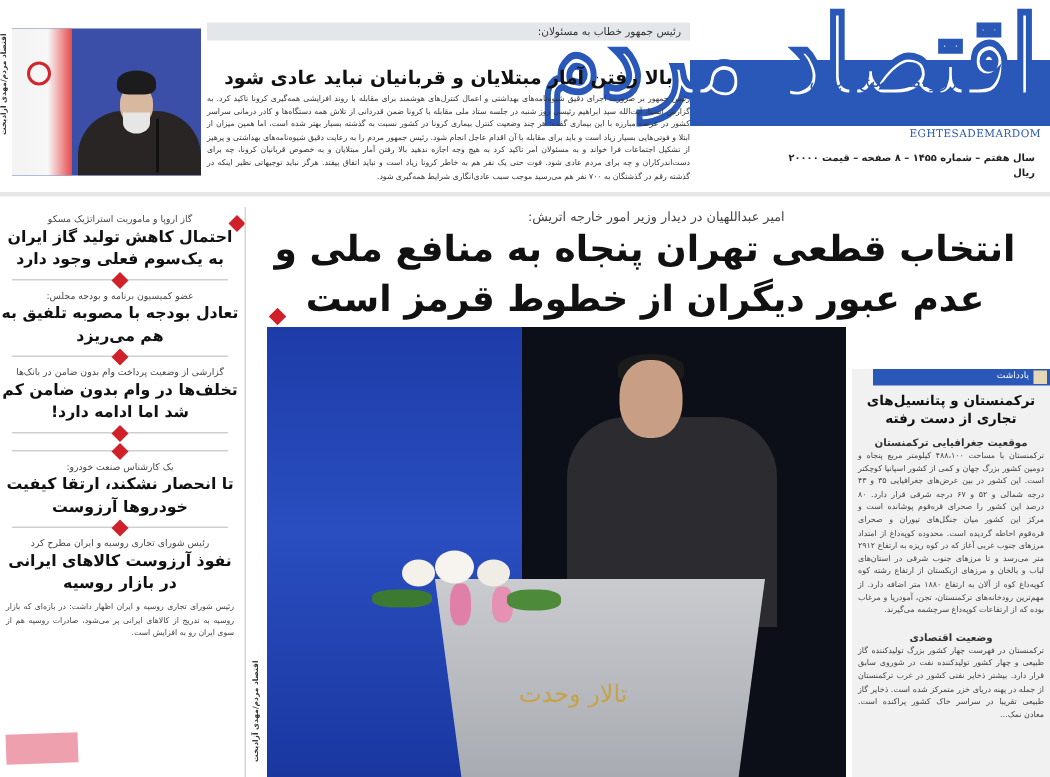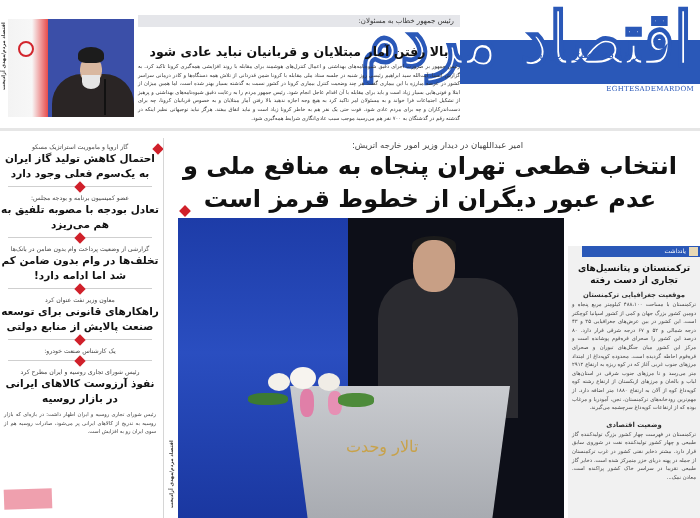--- a/index.html
+++ b/index.html
@@ -49,21 +49,21 @@
   .brief-sep { position: relative; height: 12px; }
   .brief-sep::before { content: ""; position: absolute; left: 8px; right: 8px; top: 5px; height: 1px; background: #cfcfcf; }
   .brief-sep .page-marker { position: absolute; left: 76px; top: 2px; }
   .brief .body { font-size: 5.2px; line-height: 8.5px; color: #444; text-align: justify; padding: 0 4px; margin-top: 4px; }
   .stamp { position: absolute; left: 4px; top: 489px; width: 48px; height: 20px; background: rgba(232,120,140,0.7); transform: rotate(-2deg); }
 
   
   .event-photo { position: absolute; left: 178px; top: 218px; width: 386px; height: 300px; background: #0d0f18; overflow: hidden; }
   .event-photo .blue-bg { position: absolute; left: 0; top: 0; width: 170px; height: 300px; background: linear-gradient(180deg, #1d3ca8 0%, #2a4ec0 45%, #1a37a0 100%); }
   .event-photo .podium { position: absolute; left: 112px; top: 168px; width: 220px; height: 132px; background: linear-gradient(180deg, #c9cbcf 0%, #a8abb1 100%); clip-path: polygon(0 0, 100% 0, 92% 100%, 8% 100%); }
-  .event-photo .podium-text { position: absolute; left: 168px; top: 219px; font-family: "DejaVu Serif", serif; font-size: 16px; color: #c8a24a; }
+  .event-photo .podium-text { position: absolute; left: 168px; top: 235px; font-family: "DejaVu Serif", serif; font-size: 16px; color: #c8a24a; }
   .event-photo .speaker-body { position: absolute; left: 200px; top: 60px; width: 140px; height: 140px; background: #2b2b30; border-radius: 40px 40px 0 0; }
   .event-photo .speaker-head { position: absolute; left: 235px; top: 22px; width: 42px; height: 52px; background: #c89f85; border-radius: 45%; }
   .event-photo .speaker-hair { position: absolute; left: 234px; top: 18px; width: 44px; height: 18px; background: #1b1b1b; border-radius: 50% 50% 20% 20%; }
   .event-photo .flowers { position: absolute; left: 50px; top: 145px; width: 150px; height: 60px; }
   .event-photo .flower { position: absolute; border-radius: 50%; }
   .caption-box { position: absolute; left: 0; top: 0; width: 172px; height: 130px; padding: 6px 8px; text-align: center; }
   .caption-box .cap-title { font-size: 9px; font-weight: bold; color: #f2e23a; line-height: 12px; }
   .caption-box .cap-body { font-size: 5.4px; color: #ffffff; line-height: 8.6px; text-align: justify; margin-top: 3px; }
   .photo-credit-event { position: absolute; left: 168px; top: 440px; width: 8px; height: 75px; writing-mode: vertical-rl; transform: rotate(180deg); font-size: 5px; font-weight: bold; color: #333; }
 
@@ -80,20 +80,21 @@
 </style>
 </head>
 <body>
 
 <div class="masthead">
   <div class="logo-band"></div>
   <div class="logo-text">اقتصاد مردم</div>
   <div class="logo-tagline">روزنامه صبح ایران</div>
   <div class="logo-latin">EGHTESADEMARDOM</div>
   <div class="dateline">
+    <div>سال هفتم – شماره ۱۴۵۵ – ۸ صفحه – قیمت ۲۰۰۰۰ ریال</div>
   </div>
 </div>
 
 <div class="top-lead">
   <div class="kicker-bar">رئیس جمهور خطاب به مسئولان:</div>
   <div class="headline">بالا رفتن آمار مبتلایان و قربانیان نباید عادی شود</div>
   <div class="body">رئیس جمهور بر ضرورت اجرای دقیق شیوه‌نامه‌های بهداشتی و اعمال کنترل‌های هوشمند برای مقابله با روند افزایشی همه‌گیری کرونا تاکید کرد. به گزارش ایسنا، آیت‌الله سید ابراهیم رئیسی روز شنبه در جلسه ستاد ملی مقابله با کرونا ضمن قدردانی از تلاش همه دستگاه‌ها و کادر درمانی سراسر کشور در عرصه مبارزه با این بیماری گفت: هر چند وضعیت کنترل بیماری کرونا در کشور نسبت به گذشته بسیار بهتر شده است، اما همین میزان از ابتلا و فوتی‌هایی بسیار زیاد است و باید برای مقابله با آن اقدام عاجل انجام شود. رئیس جمهور مردم را به رعایت دقیق شیوه‌نامه‌های بهداشتی و پرهیز از تشکیل اجتماعات فرا خواند و به مسئولان امر تاکید کرد به هیچ وجه اجازه ندهید بالا رفتن آمار مبتلایان و به خصوص قربانیان کرونا، چه برای دست‌اندرکاران و چه برای مردم عادی شود. فوت حتی یک نفر هم به خاطر کرونا زیاد است و نباید اتفاق بیفتد. هرگز نباید توجیهاتی نظیر اینکه در گذشته رقم در گذشتگان به ۷۰۰ نفر هم می‌رسید موجب سبب عادی‌انگاری شرایط همه‌گیری شود.</div>
   <span class="page-marker"></span>
 </div>
 
@@ -133,30 +134,27 @@
     </div>
 
   <div class="brief">
     <div class="kicker">گزارشی از وضعیت پرداخت وام بدون ضامن در بانک‌ها</div>
     <div class="title">تخلف‌ها در وام بدون ضامن کم شد اما ادامه دارد!</div>
   </div>
   <div class="brief-sep">
       <span class="page-marker"></span>
     </div>
 
-  <div class="brief">
-    <div class="kicker">معاون وزیر نفت عنوان کرد</div>
-    <div class="title">راهکارهای قانونی برای توسعه صنعت پالایش از منابع دولتی</div>
-  </div>
   <div class="brief-sep">
       <span class="page-marker"></span>
     </div>
 
   <div class="brief">
     <div class="kicker">یک کارشناس صنعت خودرو:</div>
+    <div class="title">تا انحصار نشکند، ارتقا کیفیت خودروها آرزوست</div>
   </div>
   <div class="brief-sep">
       <span class="page-marker"></span>
     </div>
 
   <div class="brief">
     <div class="kicker">رئیس شورای تجاری روسیه و ایران مطرح کرد</div>
     <div class="title">نفوذ آرزوست کالاهای ایرانی در بازار روسیه</div>
     <div class="body">رئیس شورای تجاری روسیه و ایران اظهار داشت: در بازه‌ای که بازار روسیه به تدریج از کالاهای ایرانی پر می‌شود، صادرات روسیه هم از سوی ایران رو به افزایش است.</div>
   </div>

